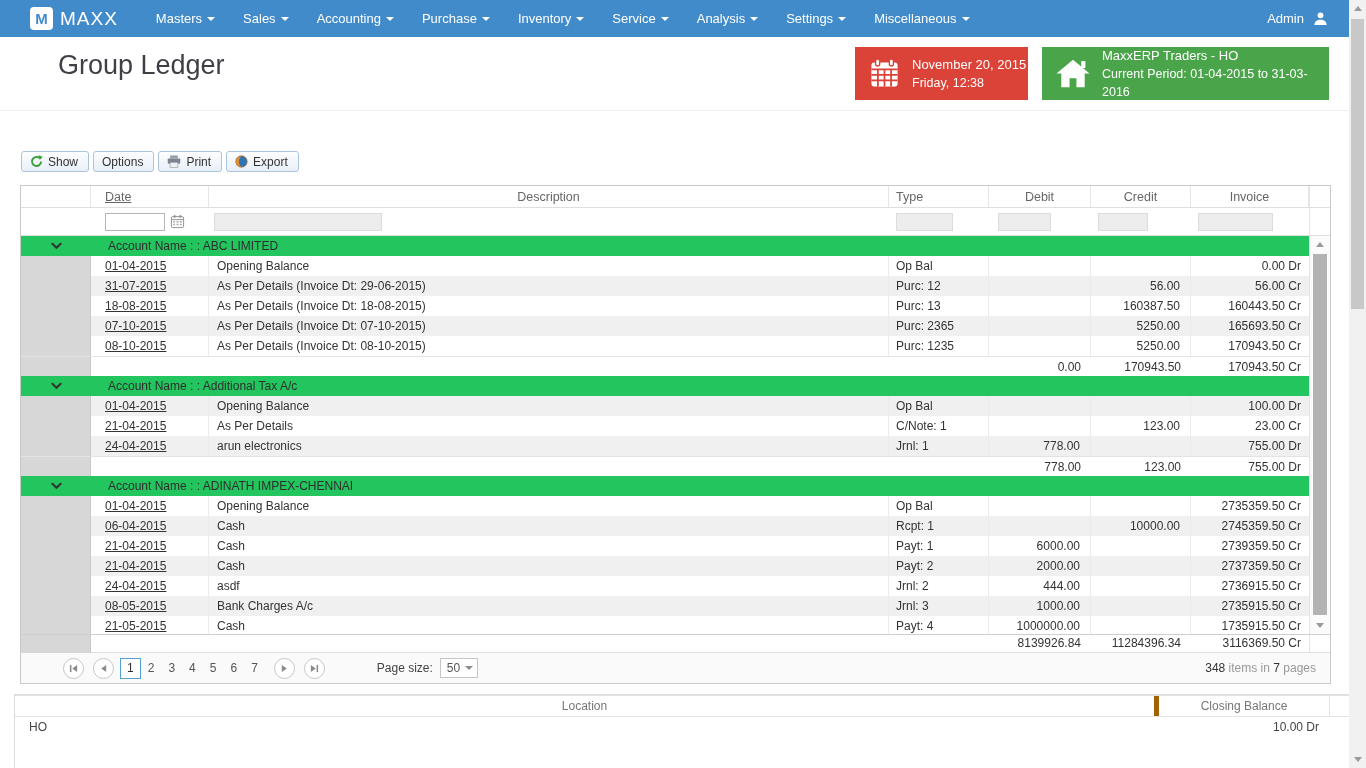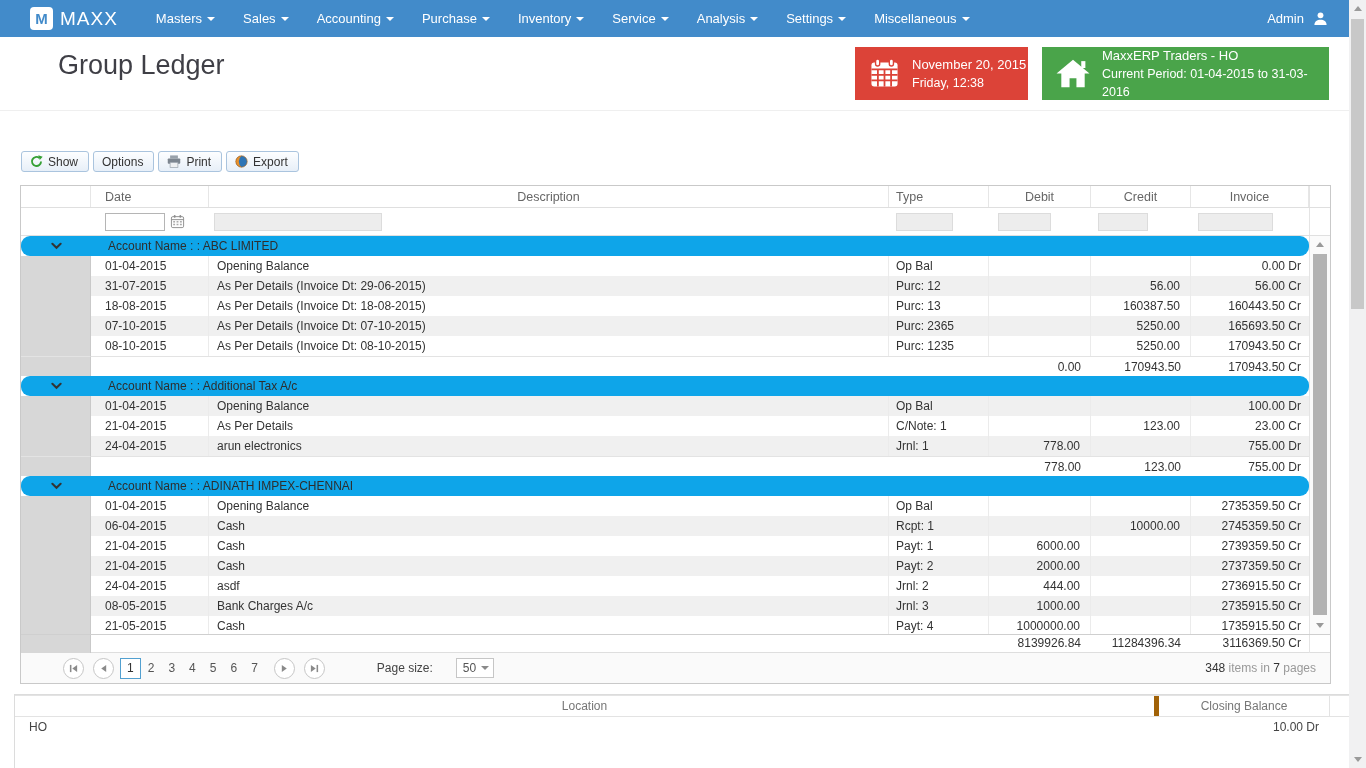--- a/index.html
+++ b/index.html
@@ -32,21 +32,21 @@
   
   .toolbar { position:absolute; left:21px; top:151px; display:flex; gap:4px; }
   .tbtn { height:21px; padding:0 10px 0 8px; display:inline-flex; align-items:center; gap:5px; font-size:12px; color:#333;
           border:1px solid #aac4de; border-radius:3px; background:linear-gradient(#fdfeff,#e7eff8); cursor:pointer; }
 
   
   .grid { position:absolute; left:20px; top:185px; width:1311px; border:1px solid #c9c9c9; background:#fff; font-size:12px; color:#333; }
   .row { display:flex; }
   .c { overflow:hidden; white-space:nowrap; }
   .c-expand { width:70px; }
-  .c-date { width:118px; padding-left:14px; }
+  .c-date { width:118px; padding-left:14px;text-decoration:underline; }
   .c-desc { width:680px; padding-left:8px; }
   .c-type { width:100px; padding-left:7px; }
   .c-debit { width:102px; text-align:right; padding-right:10px; }
   .c-credit { width:100px; text-align:right; padding-right:10px; }
   .c-balance { width:118px; text-align:right; padding-right:8px; }
   .c-spacer { width:21px; border-left:1px solid #e4e4e4; }
 
   .grid-header { height:22px; align-items:center; color:#666; font-size:12.5px; border-bottom:1px solid #dfdfdf; }
   .grid-header .c { height:100%; display:flex; align-items:center; border-right:1px solid #e6e6e6; cursor:pointer; }
   .grid-header .c-desc { justify-content:center; padding-left:0; }
@@ -64,21 +64,21 @@
   .f-credit { width:50px; margin-left:7px; }
   .f-balance { width:75px; margin-left:7px; }
 
   .scroll-area { position:relative; height:398px; overflow:hidden; }
   .rows-wrap { position:absolute; left:0; top:0; width:1288px; }
   .grid-row { height:20px; line-height:20px; }
   .grid-row .c { height:20px; }
   .item-row .c-date, .item-row .c-desc, .item-row .c-type, .item-row .c-debit, .item-row .c-credit { border-right:1px solid #ebebeb; }
   .item-row.alt .c { background:#f0f0f0; }
   .item-row .c-expand, .footer-row .c-expand, .total-row .c-expand { background:#d7d7d7 !important; border-right:1px solid #c9c9c9; }
-  .group-row { background:#0ea5e9; color:#2e2e2e;border-radius:9px; }
+  .group-row { background:#22c55e; color:#2e2e2e; }
   .group-row .c-expand { display:flex; align-items:center; justify-content:center; cursor:pointer; }
   .group-name { flex:1; padding-left:17px; }
   .footer-row .c { border-top:1px solid #e3e3e3; }
 
   .grid-scrollbar { position:absolute; right:0; top:0; bottom:0; width:21px; background:#fbfbfb; border-left:1px solid #e4e4e4; }
   .gsb-arrow { position:absolute; left:0; width:20px; height:17px; display:flex; align-items:center; justify-content:center; cursor:pointer; }
   .gsb-up { top:0; } .gsb-down { bottom:0; }
   .tri-up { width:0; height:0; border-left:4px solid transparent; border-right:4px solid transparent; border-bottom:5px solid #9a9a9a; }
   .tri-down { width:0; height:0; border-left:4px solid transparent; border-right:4px solid transparent; border-top:5px solid #9a9a9a; }
   .gsb-thumb { position:absolute; left:3px; top:18px; bottom:19px; width:14px; background:#b3b3b3; cursor:pointer; }
@@ -87,21 +87,21 @@
   .total-row .c { height:18px; }
 
   
   .pager { height:31px; border-top:1px solid #dedede; background:#fafafa; display:flex; align-items:center; font-size:12px; color:#555; }
   .pg-circle { width:21px; height:21px; border-radius:50%; border:1px solid #c6c6c6; background:#fff; display:flex; align-items:center; justify-content:center; margin-left:9px; cursor:pointer; }
   .pg-first { margin-left:42px; }
   .pg-pages { display:flex; align-items:center; margin-left:6px; }
   .page-num { padding:0 7px; cursor:pointer; color:#555; height:21px; display:flex; align-items:center; }
   .page-num.current { border:1px solid #52a0d0; background:#fff; color:#333; padding:0 6px; }
   .pg-label { margin-left:52px; color:#444; }
-  .pg-select { margin-left:23px; width:38px; height:20px; border:1px solid #c6c6c6; background:#fff; display:flex; align-items:center; justify-content:space-between; padding:0 4px 0 6px; cursor:pointer; color:#555; }
+  .pg-select { margin-left:7px; width:38px; height:20px; border:1px solid #c6c6c6; background:#fff; display:flex; align-items:center; justify-content:space-between; padding:0 4px 0 6px; cursor:pointer; color:#555; }
   .pg-caret { width:0; height:0; border-left:4px solid transparent; border-right:4px solid transparent; border-top:4px solid #8a8a8a; }
   .pg-summary { margin-left:auto; margin-right:14px; color:#999; }
   .pg-summary b { color:#333; font-weight:normal; }
 
   
   .loc-panel { position:absolute; left:14px; top:694px; width:1338px; height:90px; border:1px solid #dcdcdc; background:#fff; }
   .loc-title { height:42px; display:flex; align-items:center; gap:13px; padding-left:26px; color:#46464e; font-size:19px; }
   .loc-head { height:22px; display:flex; border-top:1px solid #e3e3e3; border-bottom:1px solid #e3e3e3; font-size:12px; color:#777; align-items:center; }
   .lc-location { flex:1; text-align:center; }
   .lc-balance { width:175px; text-align:center; border-left:5px solid #a16207; height:100%; display:flex; align-items:center; justify-content:center; }

